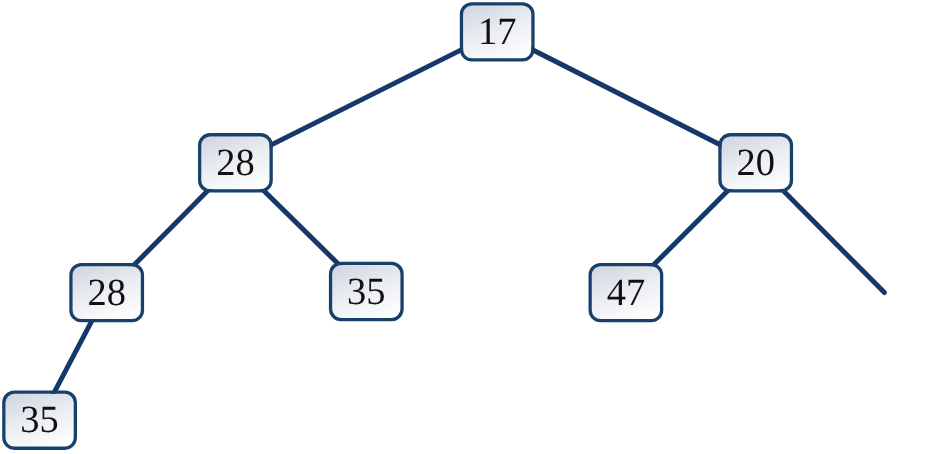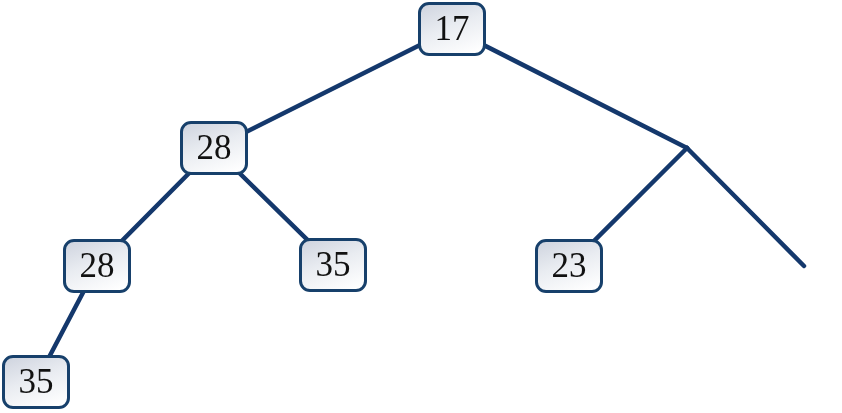--- a/index.html
+++ b/index.html
@@ -64,26 +64,29 @@
       <line x1="687" y1="148" x2="804" y2="266" stroke="#14386c" stroke-width="4.5" stroke-linecap="round"></line>
       <line x1="97" y1="266" x2="36" y2="382" stroke="#14386c" stroke-width="4.5" stroke-linecap="round"></line>
     </svg>
   <div id="node-layer">
       <div class="node" style="left: 452px; top: 29px;">
         <span>17</span>
       </div>
       <div class="node" style="left: 214px; top: 148px;">
         <span>28</span>
       </div>
+      <div class="node" style="left: 687px; top: 148px;">
+        <span>20</span>
+      </div>
       <div class="node" style="left: 97px; top: 266px;">
         <span>28</span>
       </div>
       <div class="node" style="left: 333px; top: 265px;">
         <span>35</span>
       </div>
       <div class="node" style="left: 569px; top: 266px;">
-        <span>23</span>
+        <span>47</span>
       </div>
       <div class="node" style="left: 36px; top: 382px;">
         <span>35</span>
       </div>
     </div>
 </div>
 
 </body></html>

